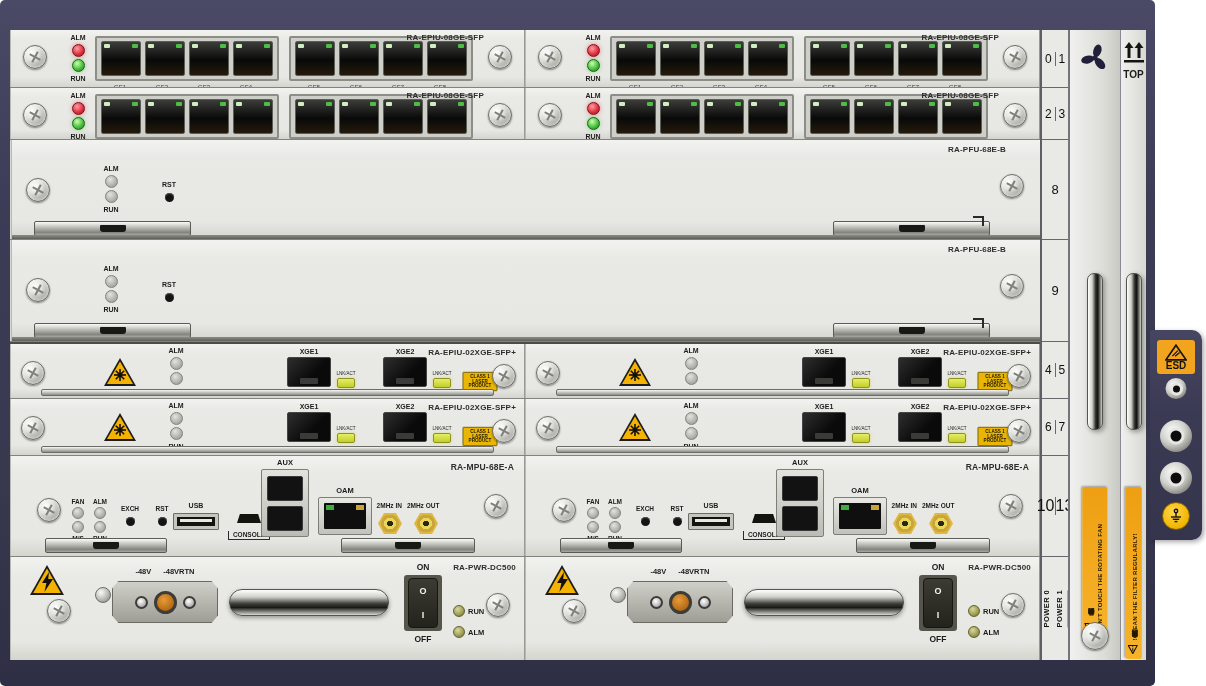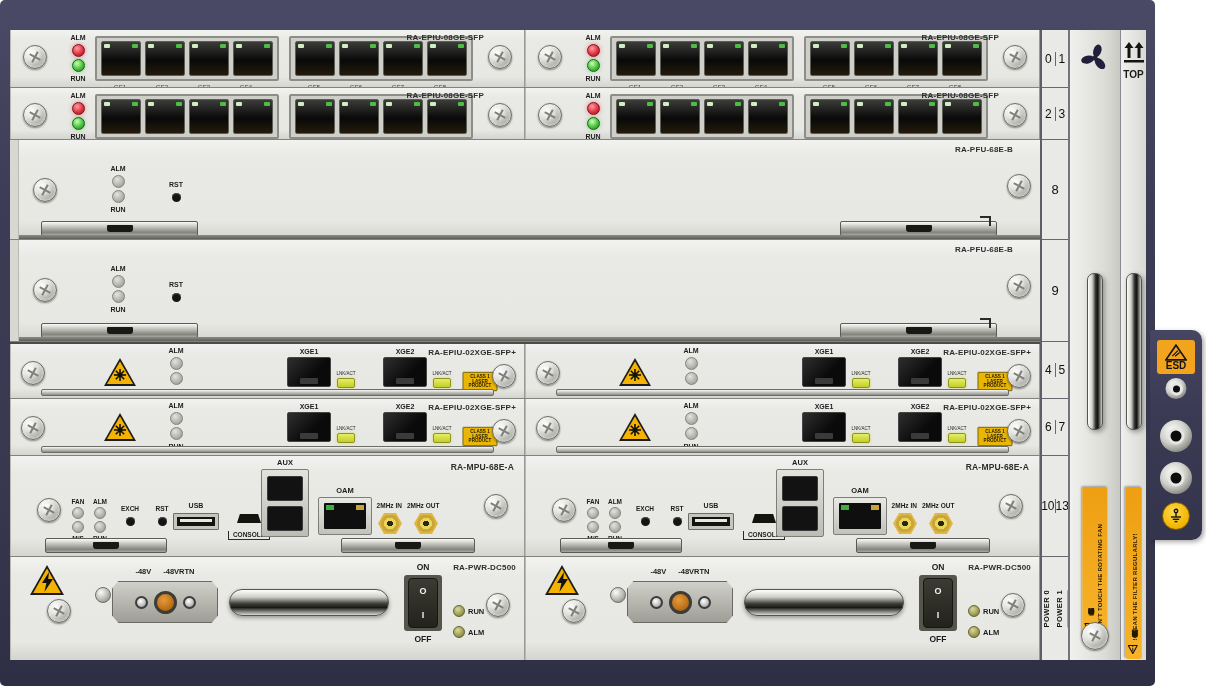--- a/index.html
+++ b/index.html
@@ -10,21 +10,21 @@
            background:linear-gradient(180deg,#4a4a66,#3c3c56 30%,#38384f 70%,#2e2e44);
            border-radius:5px;}
   .inner{position:absolute;left:10px;top:30px;width:976px;height:630px;background:#d8d8d3;}
   
   .rows{position:absolute;left:0;top:0;width:1030px;height:630px;}
   .row{position:absolute;left:0;width:1030px;overflow:hidden;border-bottom:1px solid #83837d;box-sizing:border-box;}
   .r1{top:0;height:58px}.r2{top:58px;height:52px}.r3{top:110px;height:100px}.r4{top:210px;height:102px}
   .r5{top:312px;height:57px;border-top:2px solid #4c4c46}.r6{top:369px;height:57px}.r7{top:426px;height:101px}.r8{top:527px;height:103px;border-bottom:none}
   .card{position:absolute;top:0;bottom:0;background:linear-gradient(180deg,#f2f2f0,#e9e9e5 18%,#e7e7e3 82%,#d5d5d0);
         border-left:1px solid #b9b9b3;border-right:1px solid #9a9a94;box-sizing:border-box;}
-  .card.l{left:0;width:515px}.card.r{left:515px;width:515px}.card.full{left:8px;width:1030px}
+  .card.l{left:0;width:515px}.card.r{left:515px;width:515px}.card.full{left:1px;width:1030px}
   .cname{position:absolute;font-size:8px;font-weight:bold;color:#2e2e2e;letter-spacing:.2px;}
   
   .screw{position:absolute;width:22px;height:22px;border-radius:50%;
          background:radial-gradient(circle at 35% 32%,#ffffff,#e2e2de 35%,#a8a8a2 68%,#73736d);
          border:1px solid #6f6f68;box-shadow:0 1px 2px rgba(0,0,0,.45),inset 0 0 4px #fff;}
   .screw::before,.screw::after{content:"";position:absolute;left:50%;top:50%;width:12px;height:2px;
          background:#80807a;transform:translate(-50%,-50%) rotate(28deg);}
   .screw::after{transform:translate(-50%,-50%) rotate(118deg);}
   .sscrew{position:absolute;width:14px;height:14px;border-radius:50%;
          background:radial-gradient(circle at 35% 32%,#fbfbf9,#b9b9b3 55%,#7c7c76);border:1px solid #6f6f68;}
@@ -139,21 +139,21 @@
   .pwrleds{position:absolute;left:442px;top:46px;}
   .pwrrow{display:flex;align-items:center;gap:3px;margin-bottom:5px;font-size:7.5px;font-weight:bold;}
   .pwr .cname{top:6px;right:8px}
   
   .slotcol{position:absolute;left:1030px;top:0;width:28px;height:630px;background:#e9e9e5;border-left:2px solid #5e5e66;box-sizing:border-box;}
   .scell{position:absolute;left:0;right:0;display:flex;align-items:center;justify-content:center;border-bottom:1px solid #67676f;
          font-size:12px;color:#101010;box-sizing:border-box;}
   .scell span{flex:1;text-align:center;}
   .scell span + span{border-left:1px solid #67676f;}
   .c1{top:0;height:58px}.c2{top:58px;height:52px}.c3{top:110px;height:100px;font-size:13px}.c4{top:210px;height:102px;font-size:13px}
-  .c5{top:312px;height:57px}.c6{top:369px;height:57px}.c7{top:426px;height:101px;font-size:12px}.c8{top:527px;height:103px;border-bottom:none}
+  .c5{top:312px;height:57px}.c6{top:369px;height:57px}.c7{top:426px;height:101px;font-size:16px}.c8{top:527px;height:103px;border-bottom:none}
   .vtext{writing-mode:vertical-rl;transform:rotate(180deg);font-size:7.5px;font-weight:bold;letter-spacing:.4px;color:#101010;}
   .fanstrip{position:absolute;left:1058px;top:0;width:52px;height:630px;border-left:2px solid #74747c;box-sizing:border-box;
             background:linear-gradient(90deg,#f0f0ee,#dcdcd7 70%,#c9c9c4);}
   .topstrip{position:absolute;left:1110px;top:0;width:26px;height:630px;border-left:1px solid #8a8a92;box-sizing:border-box;
             background:linear-gradient(90deg,#efefed,#d9d9d4);}
   .fanicon{position:absolute;left:50%;top:12px;transform:translateX(-50%);}
   .topicon{position:absolute;left:50%;top:12px;transform:translateX(-50%);text-align:center;}
   .topicon .toptxt{display:block;font-size:10px;font-weight:bold;color:#1a1a1a;margin-top:1px;}
   .handle-v{position:absolute;left:50%;top:243px;transform:translateX(-50%);width:14px;height:155px;border-radius:7px;
             border:1px solid #55554f;background:linear-gradient(90deg,#ffffff,#cfcfc9 30%,#2e2e2a 55%,#111 70%,#cfcfc9);

